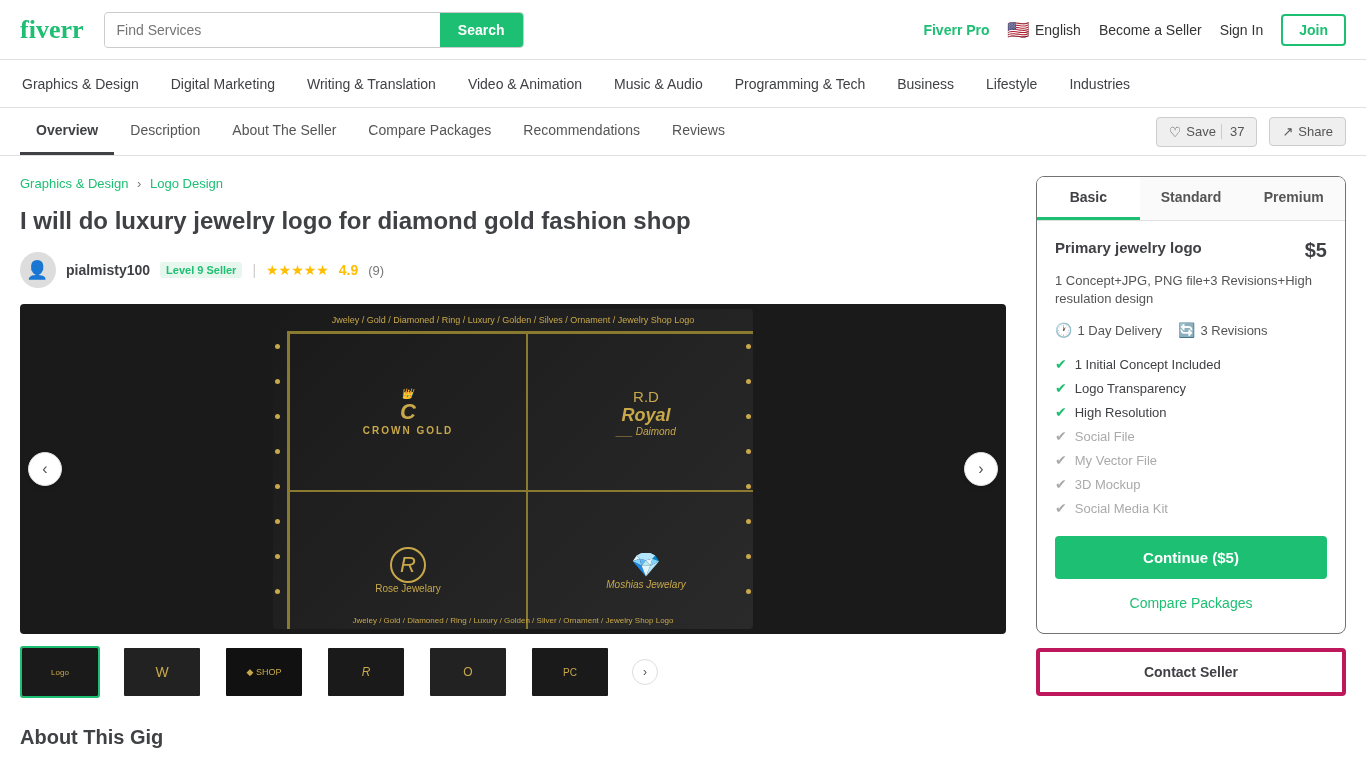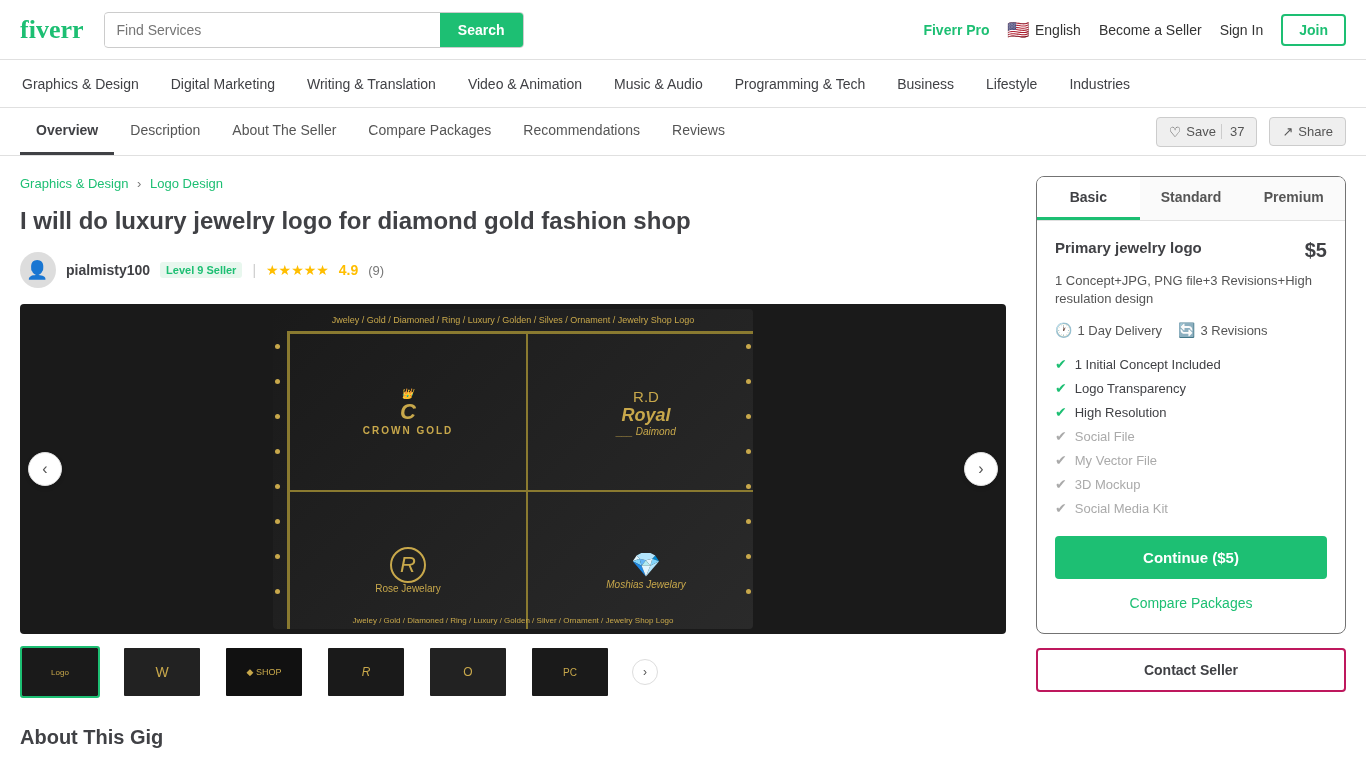--- a/index.html
+++ b/index.html
@@ -94,21 +94,21 @@
     .meta-item { display: flex; align-items: center; gap: 5px; font-size: 13px; color: #555; }
     .meta-icon { font-size: 14px; }
     .features-list { list-style: none; margin-bottom: 16px; }
     .feature-item { display: flex; align-items: center; gap: 8px; font-size: 13px; padding: 4px 0; }
     .feature-item.included { color: #404145; }
     .feature-item.excluded { color: #aaa; }
     .check-icon { color: #1dbf73; font-size: 14px; }
     .x-icon { color: #aaa; font-size: 14px; }
     .continue-btn { width: 100%; background: #1dbf73; color: #fff; border: none; padding: 13px; border-radius: 4px; font-size: 15px; font-weight: 600; cursor: pointer; margin-bottom: 12px; }
     .compare-link { display: block; text-align: center; color: #1dbf73; font-size: 14px; cursor: pointer; text-decoration: none; padding: 4px; }
-    .contact-btn { width: 100%; background: #fff; color: #404145; border: 2px solid #be185d; padding: 12px; border-radius: 4px; font-size: 14px; font-weight: 600; cursor: pointer; margin-top: 14px; }
+    .contact-btn { width: 100%; background: #fff; color: #404145; border: 4px solid #be185d; padding: 12px; border-radius: 4px; font-size: 14px; font-weight: 600; cursor: pointer; margin-top: 14px; }
 
     
     ::-webkit-scrollbar { width: 8px; }
     ::-webkit-scrollbar-track { background: #f1f1f1; }
     ::-webkit-scrollbar-thumb { background: #ccc; border-radius: 4px; }
   </style>
 </head>
 <body>
 
 <div class="header">

